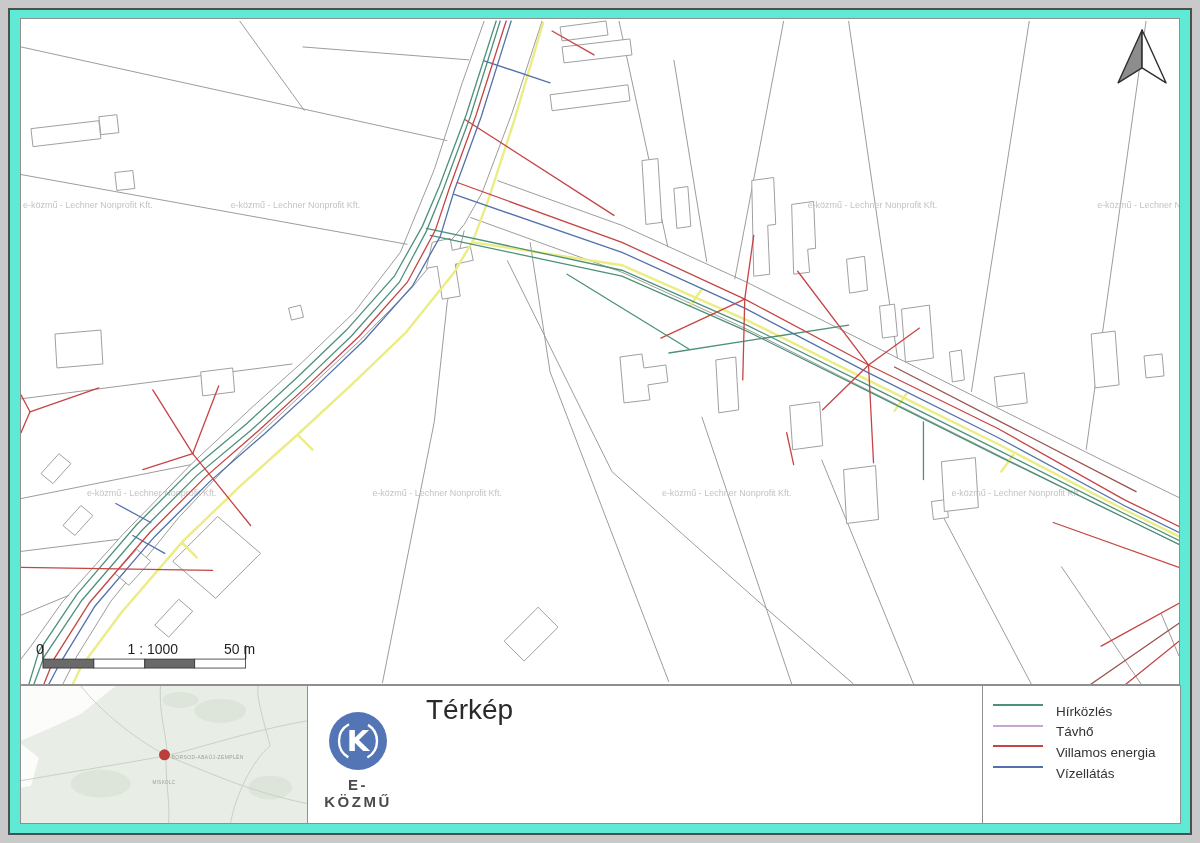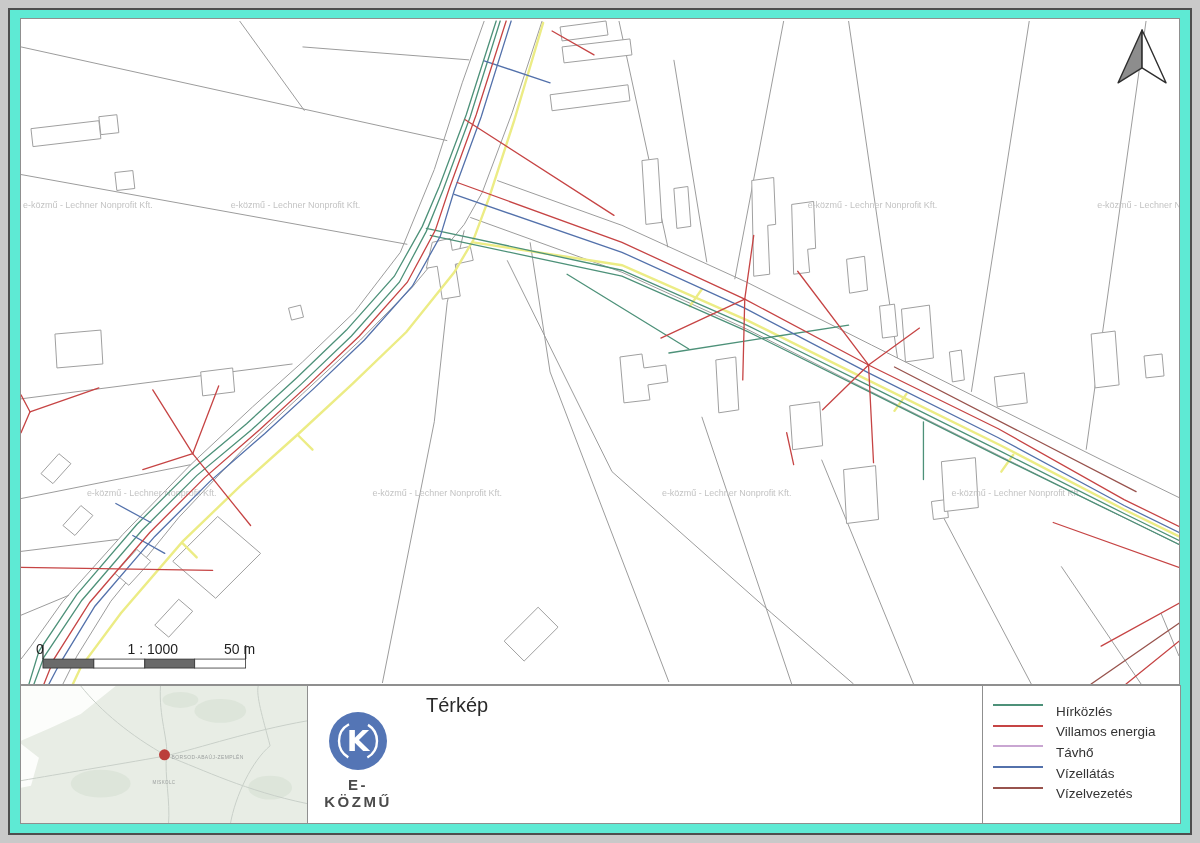--- a/index.html
+++ b/index.html
@@ -30,21 +30,21 @@
   .w2{stroke-width:2.4;}
   .wm{font-size:9px;fill:#c3c3c3;}
   .sb-dark{fill:#6a6a6a;stroke:#2f2f2f;stroke-width:.8;}
   .sb-light{fill:#ffffff;stroke:#2f2f2f;stroke-width:.8;}
   .sb-tick{stroke:#2f2f2f;stroke-width:1.3;}
   .sb-text{font-size:14px;fill:#1f1f1f;}
   .na-l{fill:#8d8d8d;stroke:#2e2e2e;stroke-width:1.4;stroke-linejoin:round;}
   .na-r{fill:#ffffff;stroke:#2e2e2e;stroke-width:1.4;stroke-linejoin:round;}
 
   
-  .page-title{position:absolute;left:118px;top:8px;font-size:20px;color:#2a2a2a;font-weight:400;margin:0;}
+  .page-title{position:absolute;left:118px;top:8px;font-size:28px;color:#2a2a2a;font-weight:400;margin:0;}
   .logo-circle{position:absolute;left:21px;top:26px;width:58px;height:58px;border-radius:50%;background:#5475b5;}
   .logo-k{position:absolute;left:0;top:0;width:58px;height:58px;display:flex;align-items:center;justify-content:center;
           color:#fff;font-size:29px;font-weight:bold;font-family:"DejaVu Sans","Liberation Sans",sans-serif;}
   .logo-arcs{position:absolute;left:0;top:0;}
   .logo-text{position:absolute;left:10px;top:90px;width:80px;text-align:center;font-size:15px;
              letter-spacing:2.5px;color:#4b4b4b;font-weight:bold;}
   .disclaimer{position:absolute;left:20px;bottom:7px;font-size:11px;color:#3c3c3c;}
 
   
   .lrow{height:20.6px;display:flex;align-items:center;padding-left:10px;}
@@ -249,30 +249,26 @@
     <div class="logo-text">E-KÖZMŰ</div>
     <h1 class="page-title">Térkép</h1>
   </div>
 
   <div class="panel" id="legendbox">
     <div class="lrow">
       <span class="sw u-hirkozles"></span>
       <span class="ll">Hírközlés</span>
     </div>
     <div class="lrow">
+      <span class="sw u-tavho"></span>
+      <span class="ll">Távhő</span>
+    </div>
+    <div class="lrow">
       <span class="sw u-villamos"></span>
       <span class="ll">Villamos energia</span>
     </div>
     <div class="lrow">
-      <span class="sw u-tavho"></span>
-      <span class="ll">Távhő</span>
-    </div>
-    <div class="lrow">
       <span class="sw u-vizellatas"></span>
       <span class="ll">Vízellátás</span>
     </div>
-    <div class="lrow">
-      <span class="sw u-vizelvezetes"></span>
-      <span class="ll">Vízelvezetés</span>
-    </div>
   </div>
 
 </div>
 
 </body></html>

